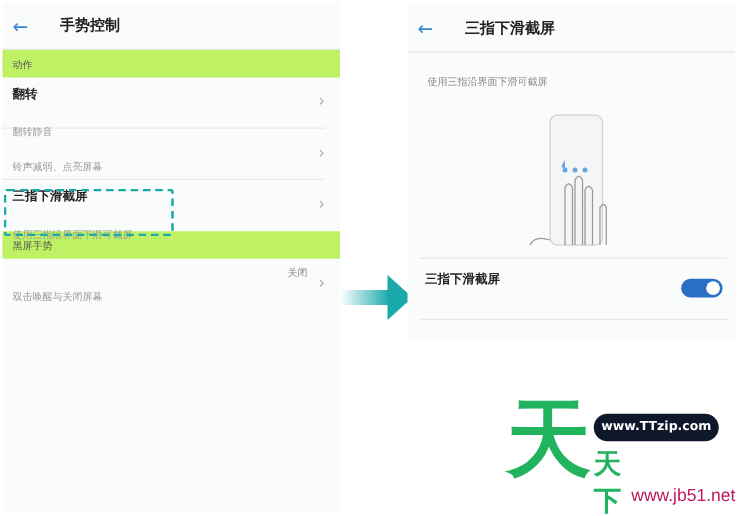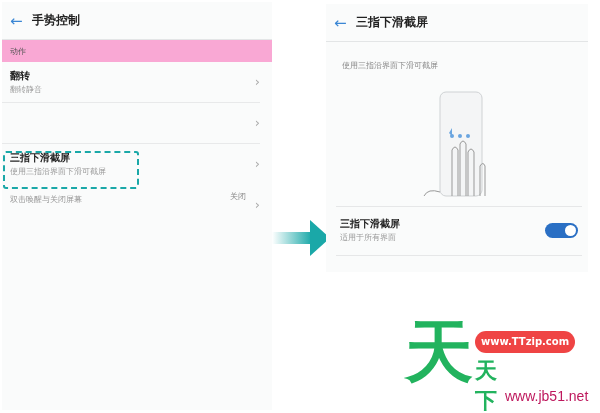--- a/index.html
+++ b/index.html
@@ -3,67 +3,69 @@
 <meta charset="utf-8">
 <style>
   * { box-sizing: border-box; margin: 0; padding: 0; }
   body { width: 600px; height: 413px; background: #ffffff; position: relative; overflow: hidden;
          font-family: "DejaVu Sans", "Liberation Sans", sans-serif; }
   .panel { position: absolute; background: #fafbfb; }
   #left { left: 2px; top: 2px; width: 270px; height: 408px; }
   #right { left: 326px; top: 4px; width: 262px; height: 268px; }
   .header { height: 38px; display: flex; align-items: center; border-bottom: 1px solid #e3e5e6; }
   .back { width: 30px; padding-left: 8px; color: #3a86d4; font-size: 15px; }
-  .title { font-size: 12px; font-weight: bold; color: #222; }
-  .section { background: #f9a8d4; height: 22px; padding-left: 8px; display: flex; align-items: center;
+  .title { font-size: 12px; font-weight: bold; color: #222; margin-left: 16px; }
+  .section { background: #bef264; height: 22px; padding-left: 8px; display: flex; align-items: center;
              font-size: 8px; color: #555; }
   .row { position: relative; height: 41px; padding: 7px 8px 0 8px; margin: 0 12px 0 0; border-bottom: 1px solid #e8e9ea; }
   .row.last { border-bottom: none; }
   .row-title { font-size: 10px; color: #222; font-weight: bold; line-height: 13px; }
-  .row-sub { font-size: 8px; color: #999; line-height: 12px; margin-top: 2px; }
+  .row-sub { font-size: 8px; color: #999; line-height: 12px; margin-top: 18px; }
   .chev { position: absolute; right: 0; top: 12px; color: #aaa; font-size: 13px; }
   .value { position: absolute; right: 14px; top: 6px; font-size: 8px; color: #888; }
   .highlight { position: absolute; left: 3px; top: 151px; width: 136px; height: 38px;
                border: 2px dashed #1aa8a8; border-radius: 3px; }
   .arrow { position: absolute; left: 272px; top: 218px; width: 60px; height: 40px; }
   .desc { font-size: 8px; color: #888; padding: 18px 0 0 16px; }
   .illus { position: absolute; left: 96px; top: 86px; width: 70px; height: 110px; }
   .sw-row { position: absolute; left: 10px; top: 202px; width: 246px; height: 50px;
             border-top: 1px solid #e6e7e8; border-bottom: 1px solid #e6e7e8; padding: 10px 0 0 4px; }
   .toggle { position: absolute; right: 4px; top: 16px; width: 33px; height: 15px; border-radius: 8px; background: #2a6fc4; }
   .knob { position: absolute; right: 2px; top: 2px; width: 11px; height: 11px; border-radius: 50%; background: #fff; }
   .wm { position: absolute; left: 405px; top: 318px; }
   .wm-big { position: absolute; left: 0; top: 0; font-size: 68px; font-weight: bold; color: #22b35e; line-height: 68px; }
-  .wm-pill { position: absolute; left: 70px; top: 13px; width: 100px; height: 22px; border-radius: 11px; background: #ef4444;
+  .wm-pill { position: absolute; left: 70px; top: 13px; width: 100px; height: 22px; border-radius: 11px; background: #0f172a;
              color: #fff; font-size: 10px; font-weight: bold; text-align: center; line-height: 22px; }
   .wm-sub { position: absolute; left: 70px; top: 38px; font-size: 22px; font-weight: bold; color: #22b35e; letter-spacing: 2px; }
   .wm-url { position: absolute; left: 100px; top: 70px; font-size: 14px; color: #be185d; font-family: "Liberation Sans", sans-serif; }
 </style>
 </head>
 <body>
 
 <div id="left" class="panel">
   <div class="header">
     <span class="back">←</span>
     <span class="title">手势控制</span>
   </div>
   <div class="section">动作</div>
   <div class="row">
     <div class="row-title">翻转</div>
     <div class="row-sub">翻转静音</div>
     <span class="chev">›</span>
   </div>
   <div class="row">
+    <div class="row-sub">铃声减弱、点亮屏幕</div>
     <span class="chev">›</span>
   </div>
   <div class="row last">
     <div class="row-title">三指下滑截屏</div>
     <div class="row-sub">使用三指沿界面下滑可截屏</div>
     <span class="chev">›</span>
   </div>
+  <div class="section">黑屏手势</div>
   <div class="row last">
     <div class="row-sub">双击唤醒与关闭屏幕</div>
     <span class="value">关闭</span>
     <span class="chev">›</span>
   </div>
 </div>
 
 <div class="highlight"></div>
 
 <svg class="arrow" viewBox="0 0 60 40">
@@ -89,21 +91,20 @@
         <path d="M30 38 v8 l-3 -3 M30 46 l3 -3"></path>
         <circle cx="30" cy="46" r="2"></circle>
         <circle cx="38" cy="46" r="2"></circle>
         <circle cx="46" cy="46" r="2"></circle>
       </g>
     <path d="M30 106 V60 q3 -6 6 0 V106 M38 106 V54 q3 -6 6 0 V106 M46 106 V62 q3 -6 6 0 V106 M58 106 V76 q3 -5 5 0 V106" fill="none" stroke="#999" stroke-width="1"></path>
     <path d="M2 106 q4 -8 16 -4" fill="none" stroke="#999"></path>
   </svg>
   <div class="sw-row">
     <div class="row-title">三指下滑截屏</div>
-    <div class="row-sub">适用于所有界面</div>
     <div class="toggle">
         <div class="knob"></div>
       </div>
   </div>
 </div>
 
 <div class="wm">
   <div class="wm-big">天</div>
   <div class="wm-pill">www.TTzip.com</div>
   <div class="wm-sub">天下載</div>

